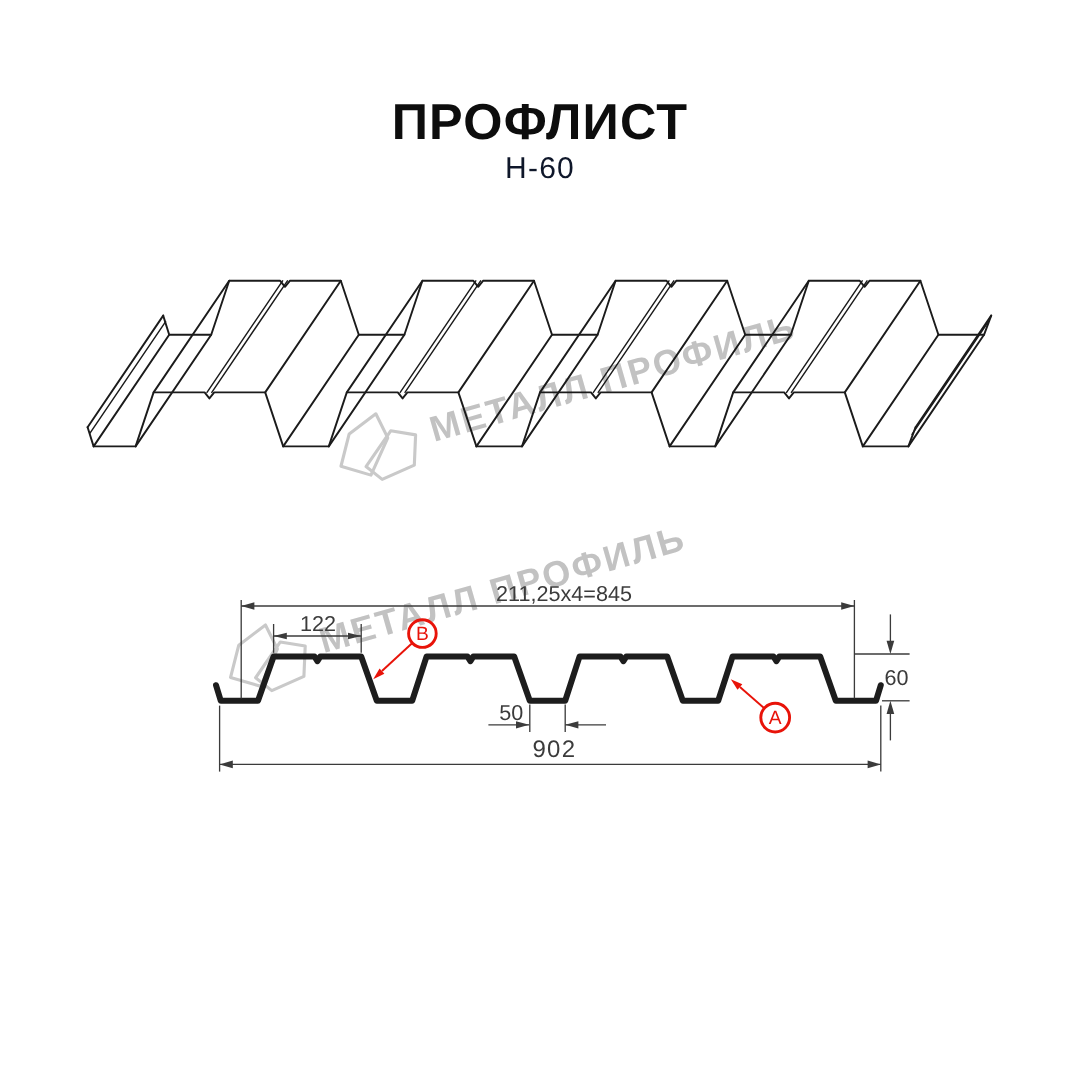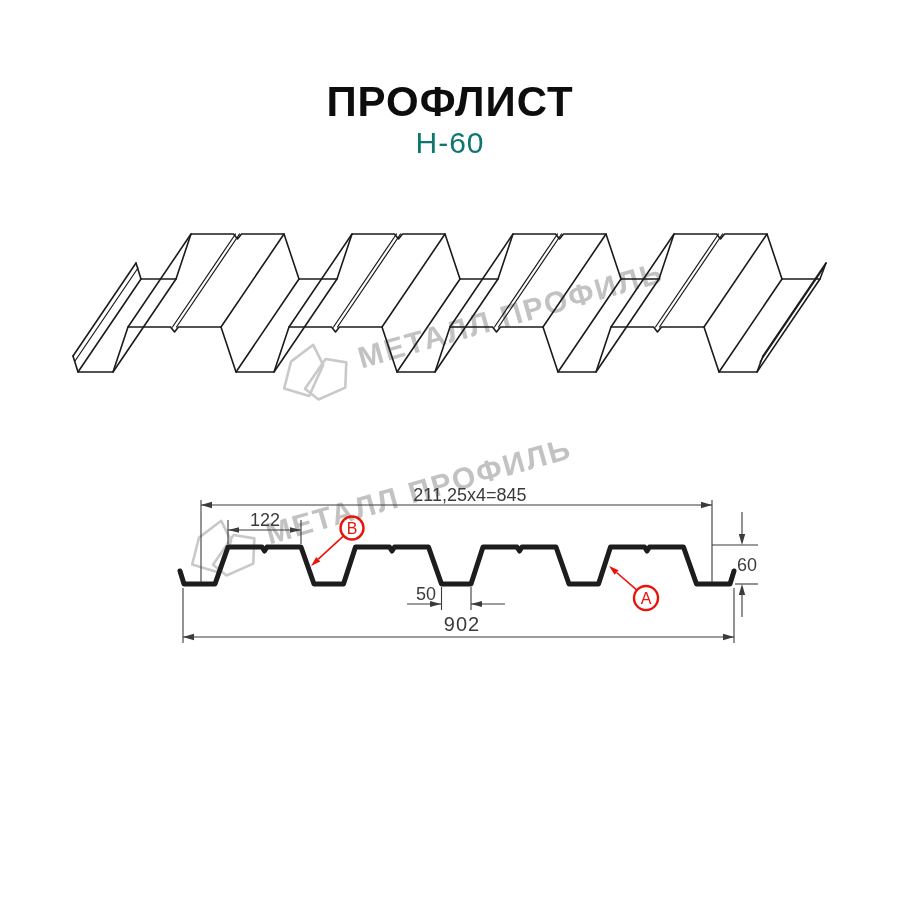--- a/index.html
+++ b/index.html
@@ -1,21 +1,21 @@
 <!DOCTYPE html>
 <html><head>
 <meta charset="utf-8">
 <style>
   html,body{margin:0;padding:0;background:#ffffff;}
   #stage{position:relative;width:900px;height:900px;background:#ffffff;overflow:hidden;
          font-family:"Liberation Sans",sans-serif;}
   #drawing{position:absolute;left:0;top:0;}
   .txt{position:absolute;left:0;width:900px;text-align:center;color:#101010;}
   #main-title{top:78px;font-size:42px;font-weight:bold;letter-spacing:1px;color:#0d0d0d;}
-  #sub-title{top:126px;font-size:30px;font-weight:400;letter-spacing:1px;color:#0f766e;}
+  #sub-title{top:126px;font-size:25px;font-weight:400;letter-spacing:1px;color:#0f172a;}
   #footer-note{top:794px;font-size:19px;font-weight:400;letter-spacing:0.5px;color:#161616;}
   
   .edge{stroke:#1b1b1b;stroke-width:1.6;fill:none;stroke-linejoin:round;stroke-linecap:round;}
   .edge-thin{stroke:#1b1b1b;stroke-width:1.2;fill:none;stroke-linecap:round;}
   .section{stroke:#1d1d1d;stroke-width:5;fill:none;stroke-linejoin:round;stroke-linecap:round;}
   .dim{stroke:#3b3b3b;stroke-width:1.1;fill:none;}
   .dim-arrow{fill:#3b3b3b;stroke:none;}
   .dim-text{font-family:"Liberation Sans",sans-serif;font-size:18px;fill:#3b3b3b;}
   .dim-text-lg{font-family:"Liberation Sans",sans-serif;font-size:20px;fill:#3b3b3b;letter-spacing:1px;}
   .red-line{stroke:#e81309;stroke-width:1.6;fill:none;}

